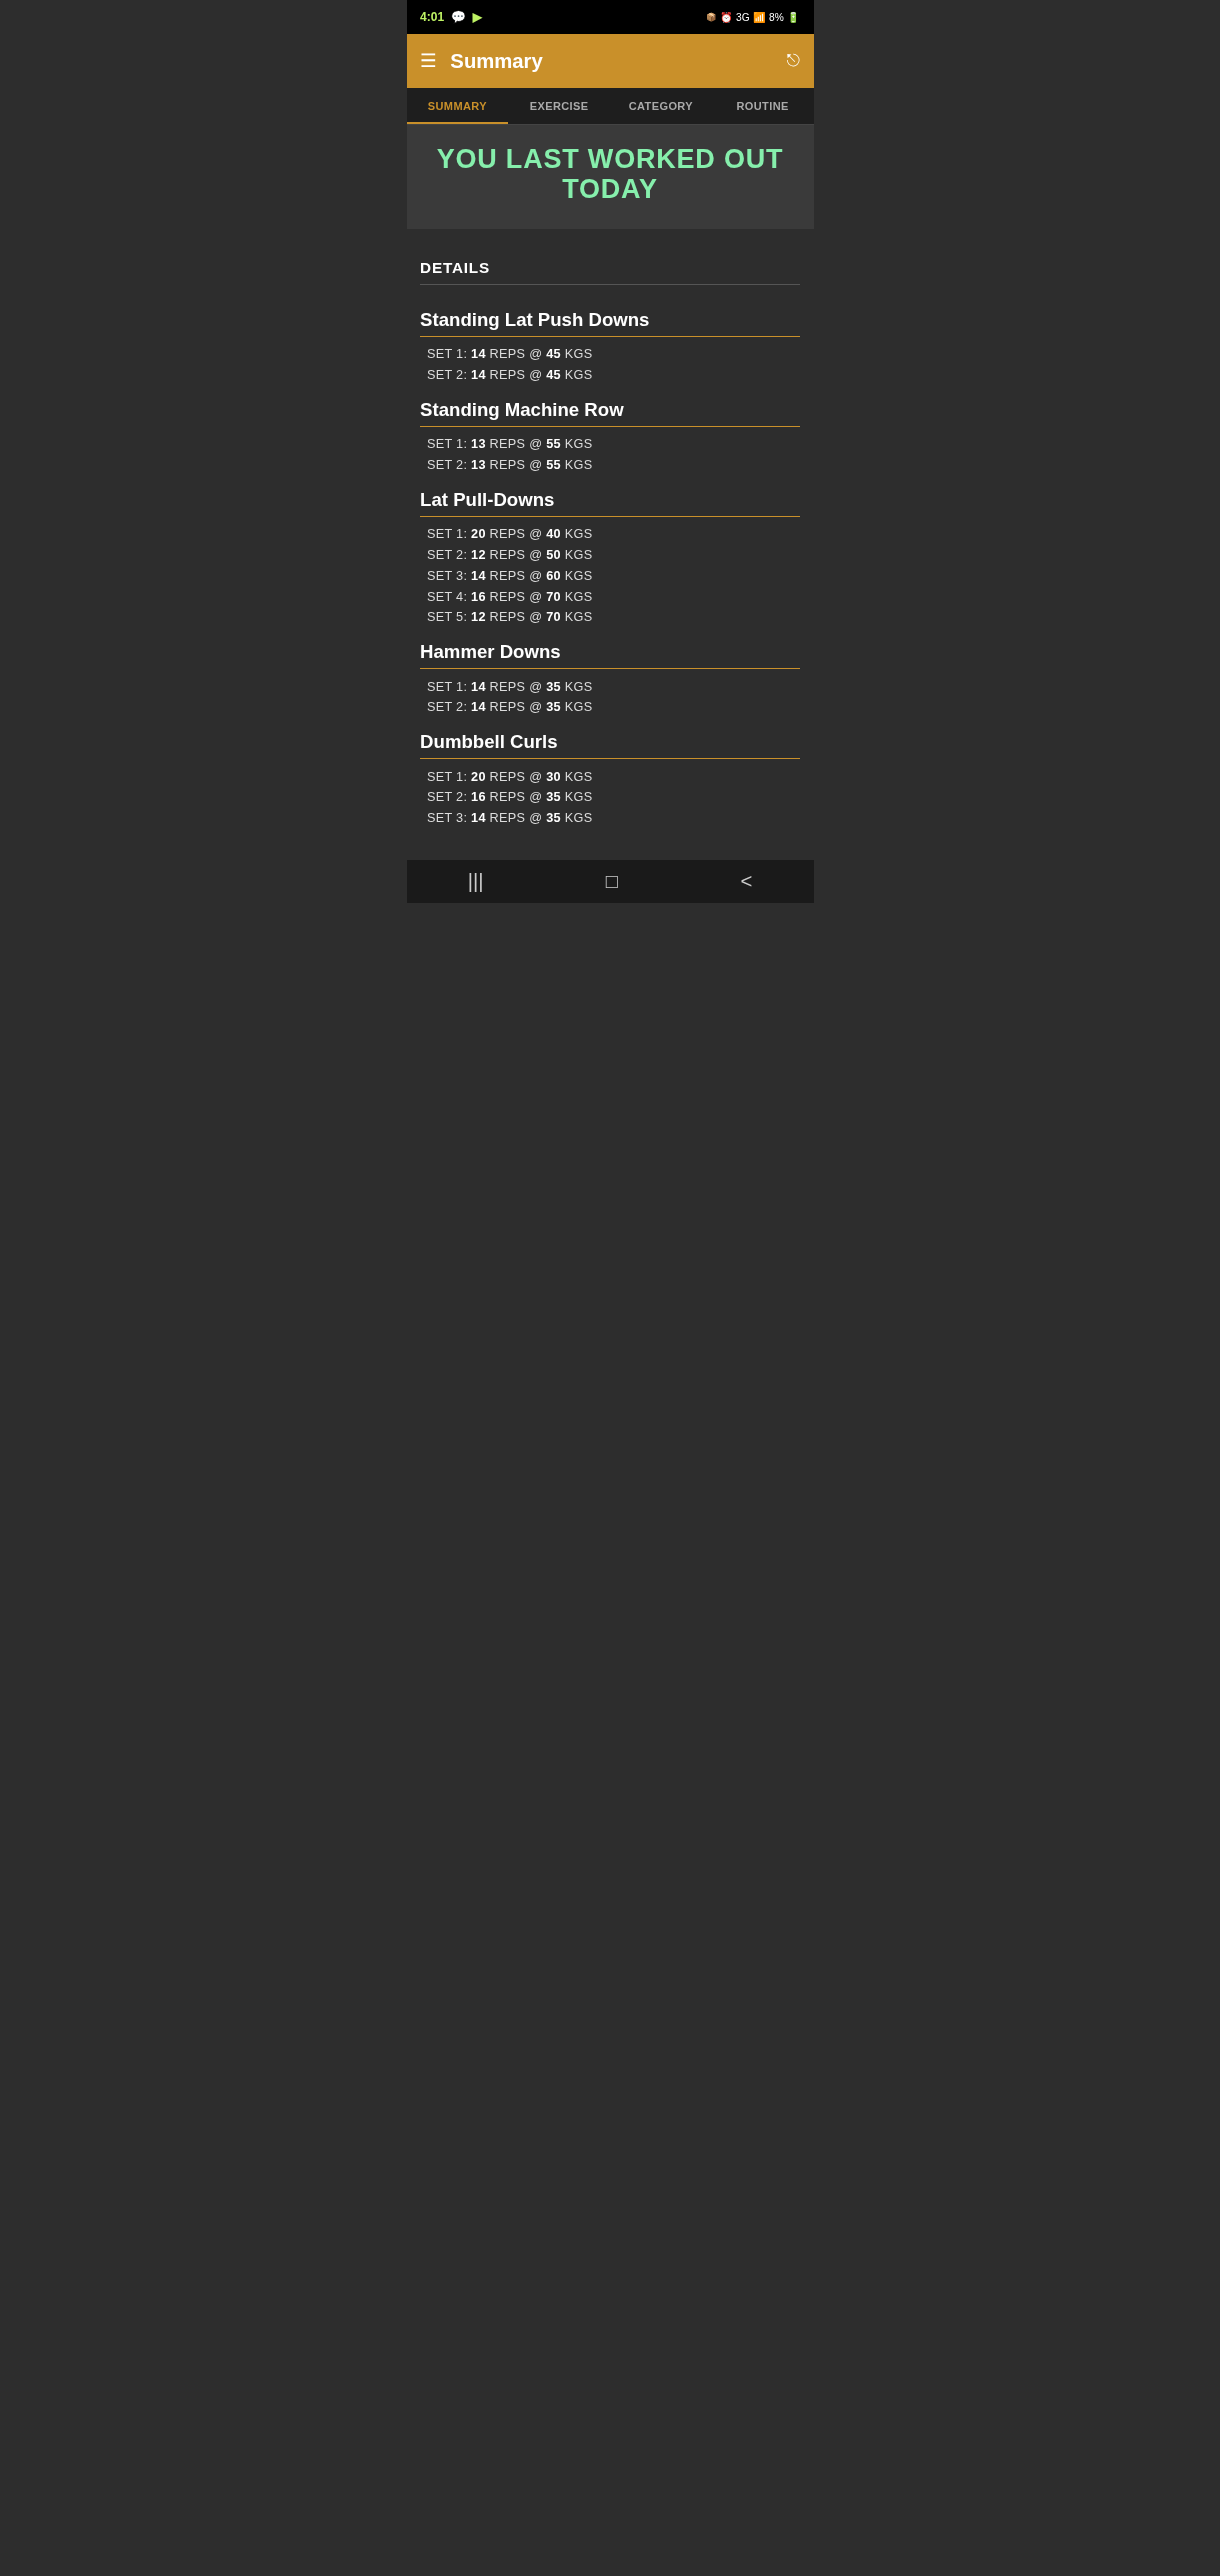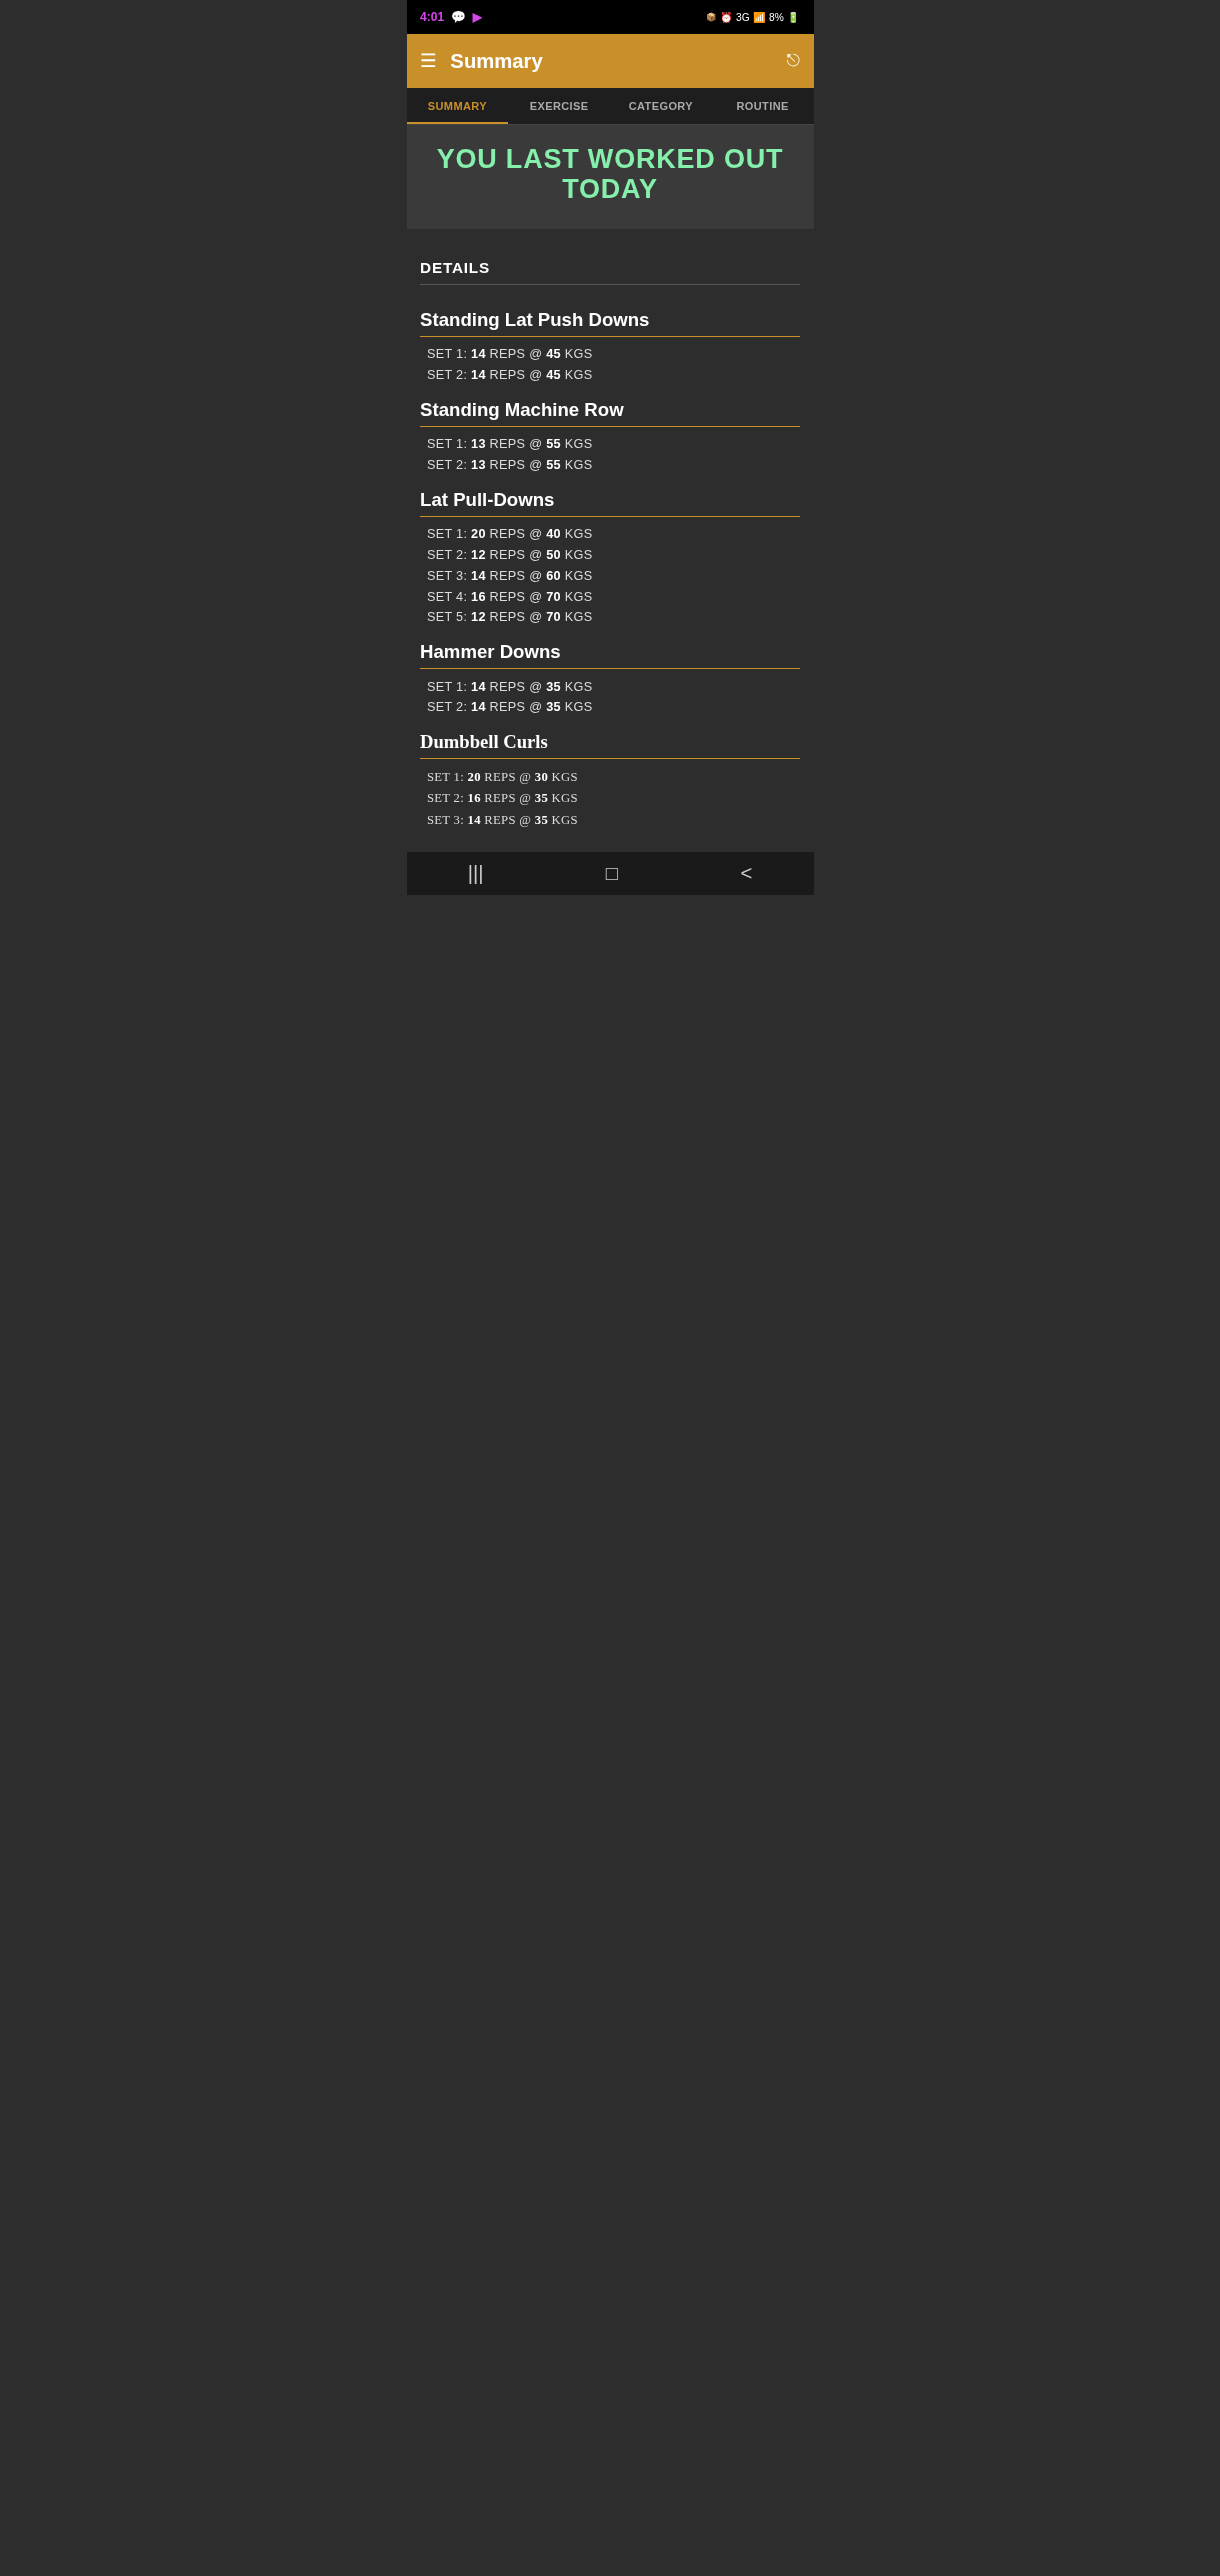--- a/index.html
+++ b/index.html
@@ -28,21 +28,21 @@
       padding: 5.1px 13.6px;
       height: 34px;
     }
 
     .status-left {
       display: flex;
       align-items: center;
       gap: 6.8px;
       font-size: 12px;
       font-weight: bold;
-      color: #d946ef;
+      color: #bef264;
     }
 
     .status-right {
       display: flex;
       align-items: center;
       gap: 3.4px;
       font-size: 10.2px;
       color: #fff;
     }
 
@@ -260,21 +260,21 @@
     <div class="set-item">SET 4: <span class="highlight">16</span> REPS @ <span class="highlight">70</span> KGS</div>
     <div class="set-item">SET 5: <span class="highlight">12</span> REPS @ <span class="highlight">70</span> KGS</div>
   </div>
 
   <div class="exercise-section">
     <div class="exercise-name">Hammer Downs</div>
     <div class="set-item">SET 1: <span class="highlight">14</span> REPS @ <span class="highlight">35</span> KGS</div>
     <div class="set-item">SET 2: <span class="highlight">14</span> REPS @ <span class="highlight">35</span> KGS</div>
   </div>
 
-  <div class="exercise-section" style="padding-bottom: 20px; font-family: Liberation Serif, serif;">
+  <div class="exercise-section" style="padding-bottom: 31px;">
     <div class="exercise-name">Dumbbell Curls</div>
     <div class="set-item">SET 1: <span class="highlight">20</span> REPS @ <span class="highlight">30</span> KGS</div>
     <div class="set-item">SET 2: <span class="highlight">16</span> REPS @ <span class="highlight">35</span> KGS</div>
     <div class="set-item">SET 3: <span class="highlight">14</span> REPS @ <span class="highlight">35</span> KGS</div>
   </div>
 
 </div>
 
 <div class="bottom-nav">
   <span class="nav-icon">|||</span>

